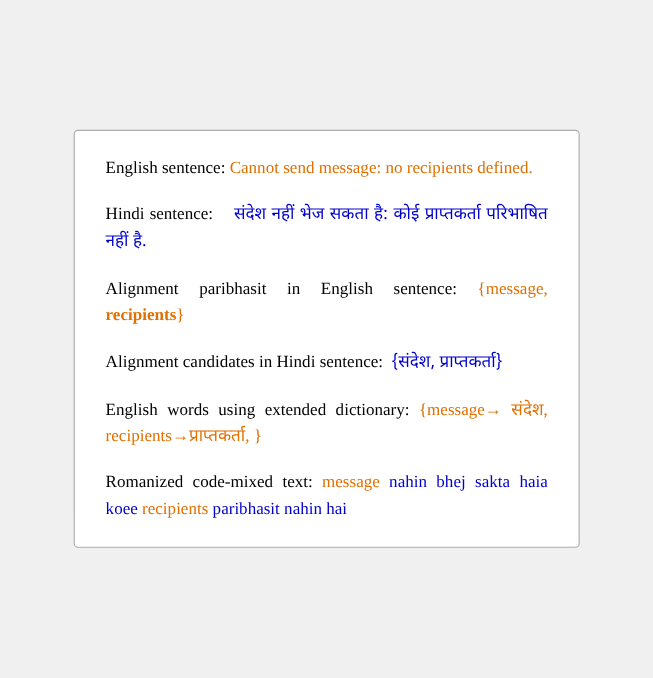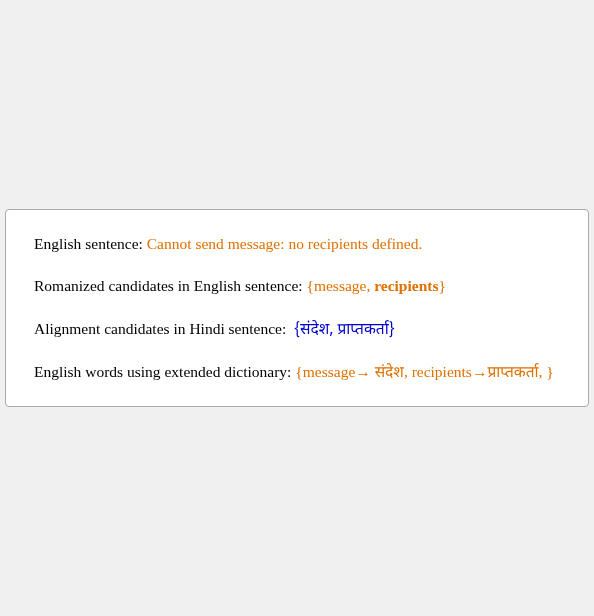--- a/index.html
+++ b/index.html
@@ -5,21 +5,21 @@
     * { box-sizing: border-box; margin: 0; padding: 0; }
     body {
       background: #f0f0f0;
       display: flex;
       justify-content: center;
       align-items: center;
       min-height: 100vh;
       font-family: 'Times New Roman', Times, serif;
     }
     .card {
-      width: 584px;
+      width: 460px;
       background: #fff;
       border: 1.5px solid #aaa;
       border-radius: 4px;
       padding: 22px 28px 22px 28px;
     }
     .section {
       margin-bottom: 18px;
       font-size: 15.5px;
       line-height: 1.55;
       text-align: justify;
@@ -36,40 +36,46 @@
     }
     .blue {
       color: #0000cc;
     }
     .hindi {
       color: #0000cc;
       font-family: 'Noto Sans Devanagari', 'Mangal', Arial, sans-serif;
     }
     .orange-hindi {
       color: #e07000;
-      font-family: Liberation Serif, serif;
+      font-family: Liberation Mono, monospace;
     }
   </style>
 </head>
 <body>
 
 <div class="card">
 
   <div class="section">
     <span class="label">English sentence: </span><span class="orange">Cannot send message: no recipients defined.</span>
   </div>
 
+  <div class="section">
+    <span class="label">Hindi sentence: &nbsp;&nbsp;&nbsp;</span><span class="hindi">संदेश नहीं भेज सकता है: कोई प्राप्तकर्ता परिभाषित नहीं है.</span>
+  </div>
 
   <div class="section">
-    <span class="label">Romanized candidates in English sentence: </span><span class="orange">{message, <strong>recipients</strong>}</span>
+    <span class="label">Alignment paribhasit in English sentence: </span><span class="orange">{message, <strong>recipients</strong>}</span>
   </div>
 
   <div class="section">
     <span class="label">Alignment candidates in Hindi sentence: &nbsp;</span><span class="hindi">{संदेश, प्राप्तकर्ता}</span>
   </div>
 
   <div class="section">
     <span class="label">English words using extended dictionary: </span><span class="orange">{message→ <span class="orange-hindi">संदेश</span>, recipients→<span class="orange-hindi">प्राप्तकर्ता</span>, }</span>
   </div>
 
 
+  <div class="section">
+    <span class="label">Romanized code-mixed text: </span><span class="orange">message</span><span class="blue"> nahin bhej sakta haia koee </span><span class="orange">recipients</span><span class="blue"> paribhasit nahin hai</span>
+  </div>
 
 </div>
 
 </body></html>

